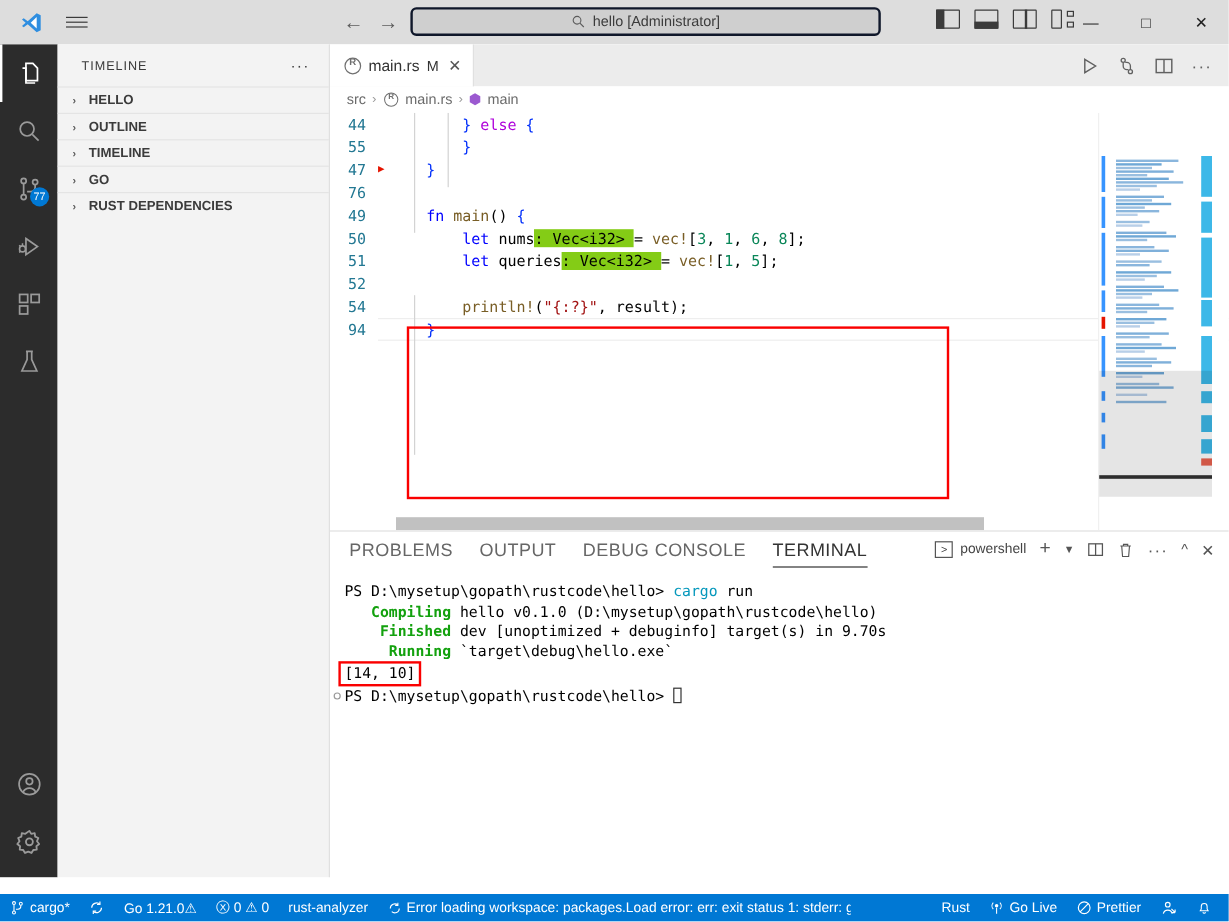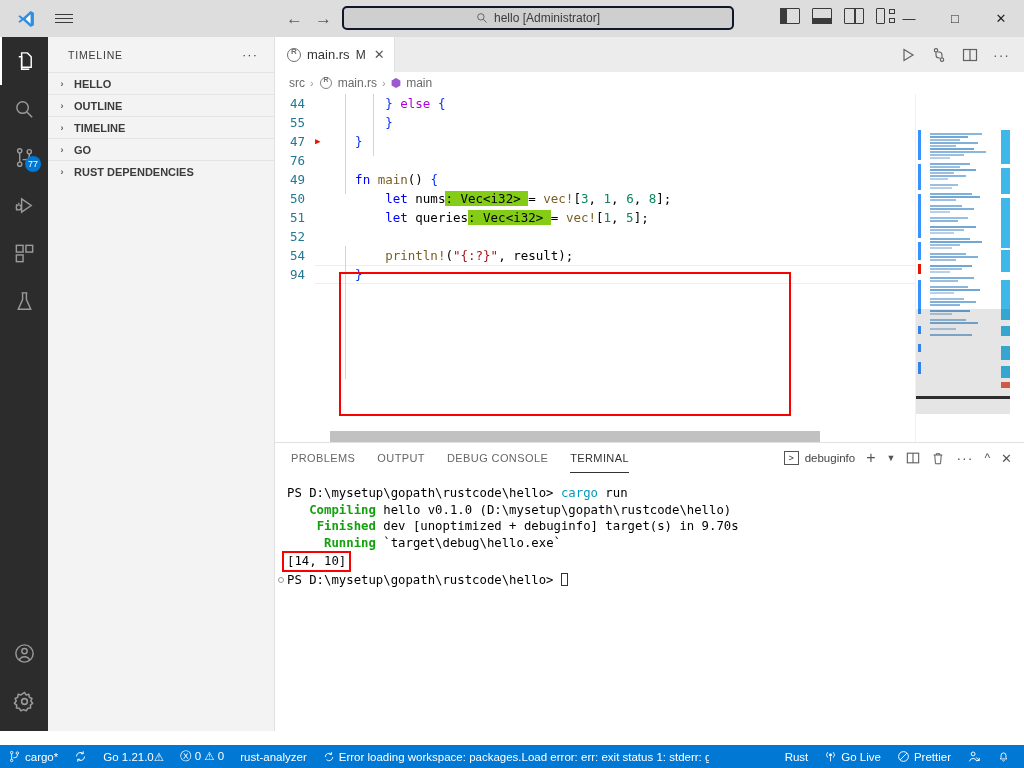--- a/index.html
+++ b/index.html
@@ -115,21 +115,21 @@
   .mm-line { position:absolute; height:2px; }
   .mm-marker { position:absolute; right:0; width:9px; height:6px; }
   .mm-slider { position:absolute; right:0; width:95px; background:rgba(0,0,0,0.10); }
 
   .hscroll { position:absolute; left:55px; bottom:0; width:490px; height:11px; background:#c1c1c1; }
   .vscroll-ov { position:absolute; right:0; top:0; width:14px; height:348px; background:#ffffff; }
 
   
   .panel { position:absolute; left:275px; top:442px; width:749px; height:289px; background:#ffffff; border-top:1px solid #e0e0e0;}
   .panel-bar { height:30px; display:flex; align-items:center; padding-left:16px; gap:22px; }
-  .ptab { font-size:11px; letter-spacing:.4px; color:#666; height:30px; display:flex; align-items:center; position:relative;}
+  .ptab { font-size:15px; letter-spacing:.4px; color:#666; height:30px; display:flex; align-items:center; position:relative;}
   .ptab.active { color:#333; }
   .ptab.active::after { content:""; position:absolute; left:0; right:0; bottom:0; height:1.5px; background:#333; }
   .panel-actions { margin-left:auto; display:flex; align-items:center; gap:11px; padding-right:12px; color:#555; font-size:13px; }
   .shell-chip { display:flex; align-items:center; gap:6px; font-size:11.5px; color:#444;}
   .shell-ico { border:1px solid #555; width:15px; height:14px; display:flex; align-items:center; justify-content:center; font-size:9px; color:#333;}
   .term-body { padding: 12px 0 0 12px; font-family:"DejaVu Sans Mono", monospace; font-size:12.3px; line-height:16.5px; color:#000; white-space:pre;}
   .t-green { color:#13a10e; font-weight:bold; }
   .t-cyan  { color:#0598bc; }
   .term-line { position:relative; }
   .cursorblk { display:inline-block; width:7px; height:13px; border:1px solid #333; vertical-align:-2px;}
@@ -430,21 +430,21 @@
   <div class="panel">
     <div class="panel-bar">
       <div class="ptab">PROBLEMS</div>
       <div class="ptab">OUTPUT</div>
       <div class="ptab">DEBUG CONSOLE</div>
       <div class="ptab active">TERMINAL</div>
 
       <div class="panel-actions">
         <span class="shell-chip">
           <span class="shell-ico">&gt;</span>
-          <span>debuginfo</span>
+          <span>powershell</span>
         </span>
         <span style="font-size:16px">+</span>
         <span style="font-size:9px">▼</span>
         <svg width="14" height="14" viewBox="0 0 16 16">
           <rect x="1.5" y="2.5" width="13" height="11" fill="none" stroke="#555" stroke-width="1.2"></rect>
           <line x1="8" y1="2.5" x2="8" y2="13.5" stroke="#555" stroke-width="1.2"></line>
         </svg>
         <svg width="14" height="15" viewBox="0 0 16 16">
           <path d="M3 4 h10 M6 4 V2.5 h4 V4 M4.3 4 l.8 10 h5.8 l.8 -10" fill="none" stroke="#555" stroke-width="1.1"></path>
         </svg>

